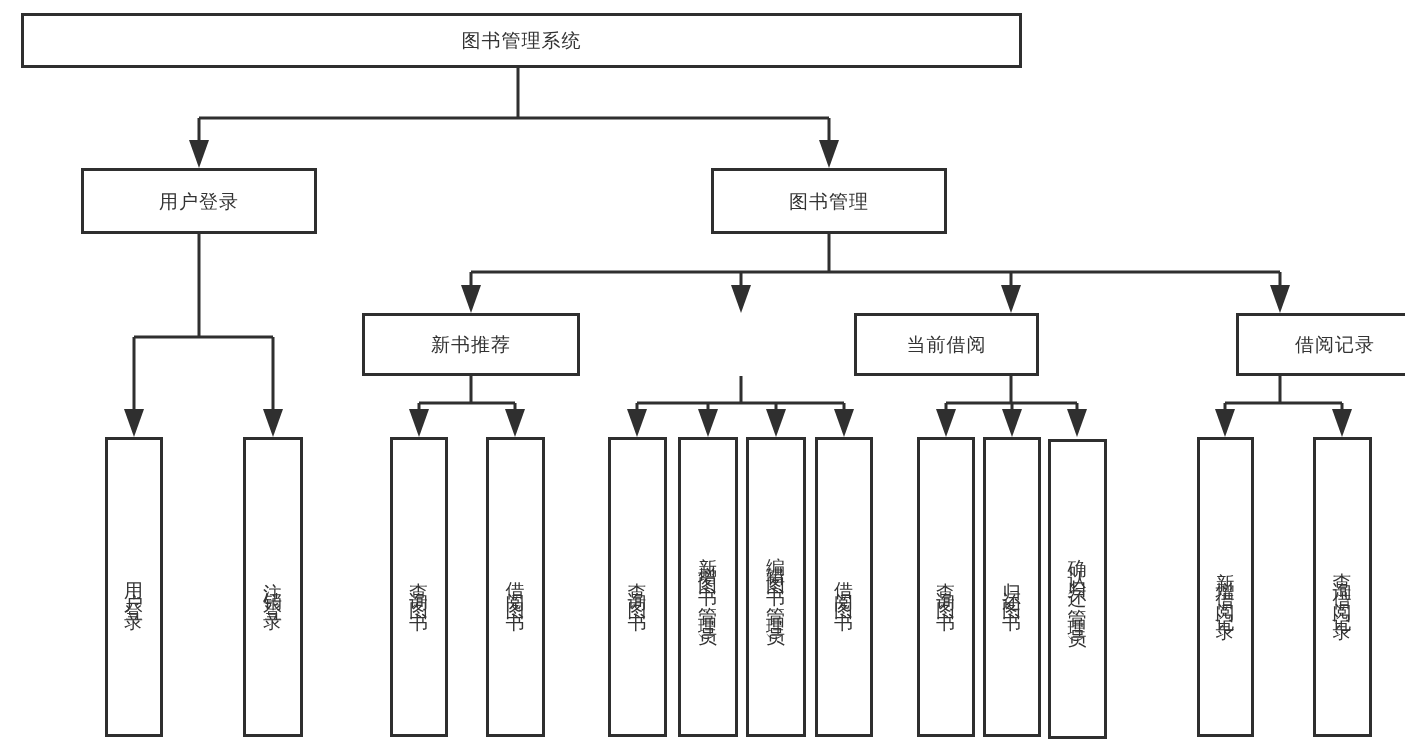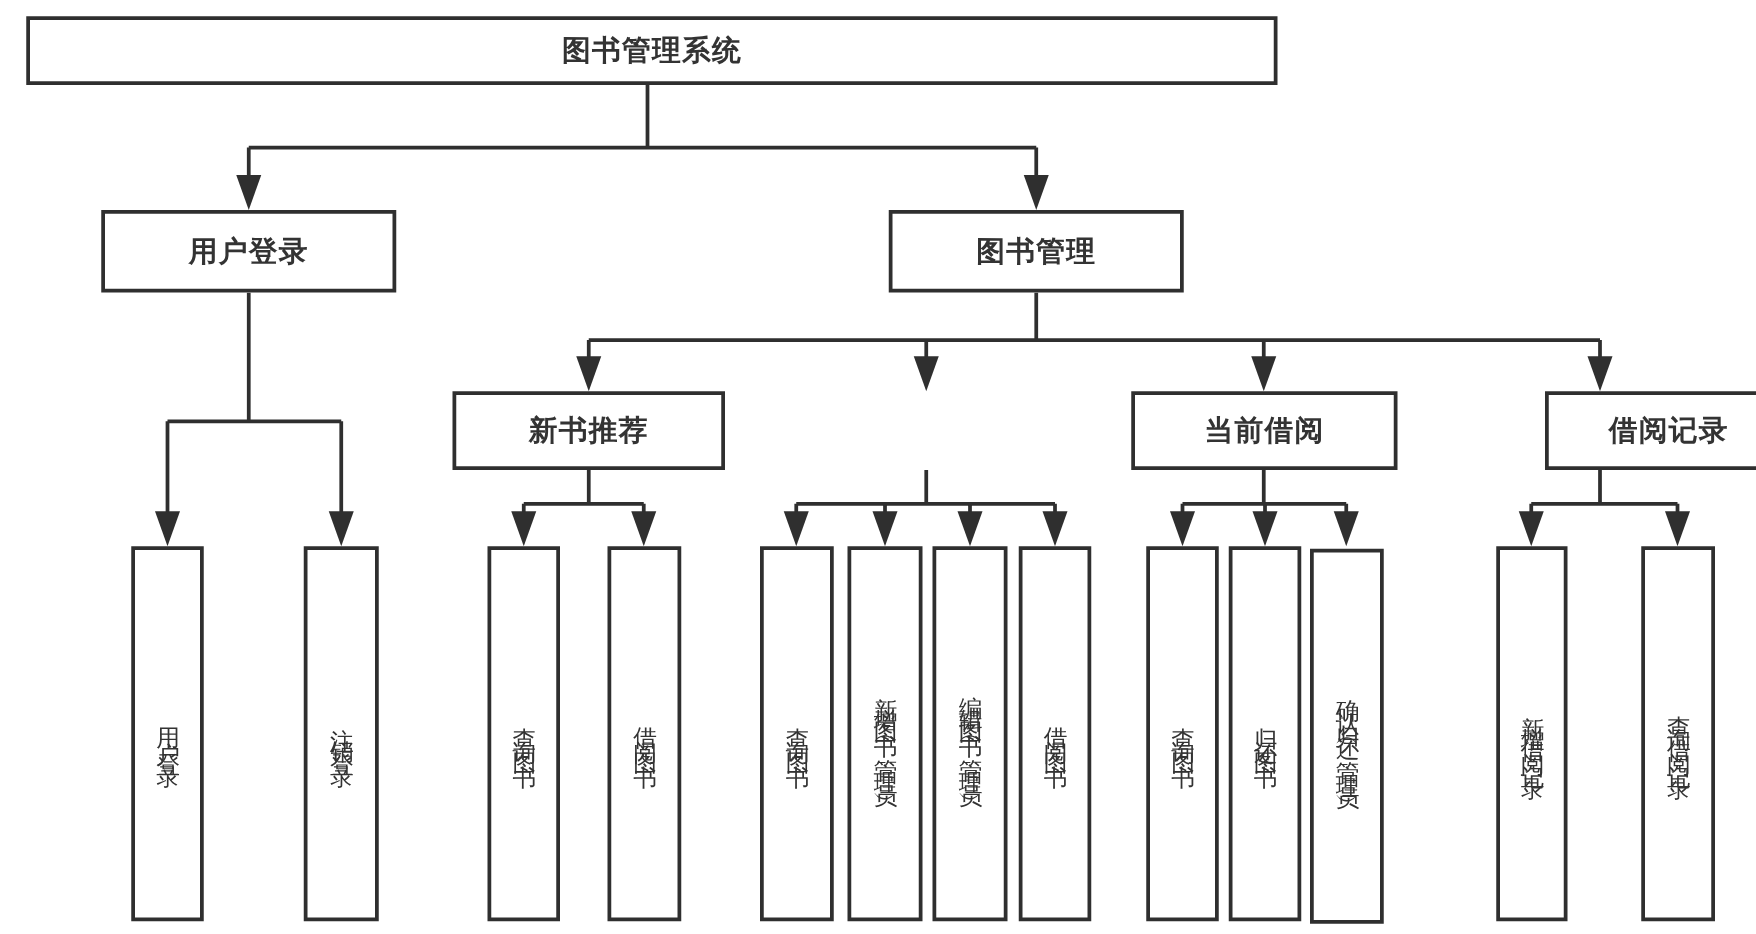--- a/index.html
+++ b/index.html
@@ -23,25 +23,24 @@
     position:absolute;
     box-sizing:border-box;
     border:3px solid var(--line);
     background:#fff;
     display:flex;
     align-items:center;
     justify-content:center;
     color:var(--text);
   }
   .node-h span{
-    font-size:23px;
+    font-size:19px;
     letter-spacing:1px;
     white-space:nowrap;
     line-height:1;
-    font-weight:bold;
   }
   .node-v span{
     writing-mode:vertical-lr;
     text-orientation:mixed;
     font-size:19px;
     letter-spacing:10px;
     line-height:1;
     white-space:nowrap;
   }
   .watermark{
@@ -105,21 +104,21 @@
   <div class="node node-h" style="left:81px;top:168px;width:236px;height:66px">
     <span>用户登录</span>
   </div>
   <div class="node node-h" style="left:711px;top:168px;width:236px;height:66px">
     <span>图书管理</span>
   </div>
 
   <div class="node node-h" style="left:362px;top:313px;width:218px;height:63px">
     <span>新书推荐</span>
   </div>
-  <div class="node node-h" style="left:905px;top:313px;width:213px;height:63px">
+  <div class="node node-h" style="left:854px;top:313px;width:185px;height:63px">
     <span>当前借阅</span>
   </div>
   <div class="node node-h" style="left:1236px;top:313px;width:198px;height:63px">
     <span>借阅记录</span>
   </div>
 
   <div class="node node-v" style="left:105px;top:437px;width:58px;height:300px">
     <span>用户登录</span>
   </div>
   <div class="node node-v" style="left:243px;top:437px;width:60px;height:300px">

